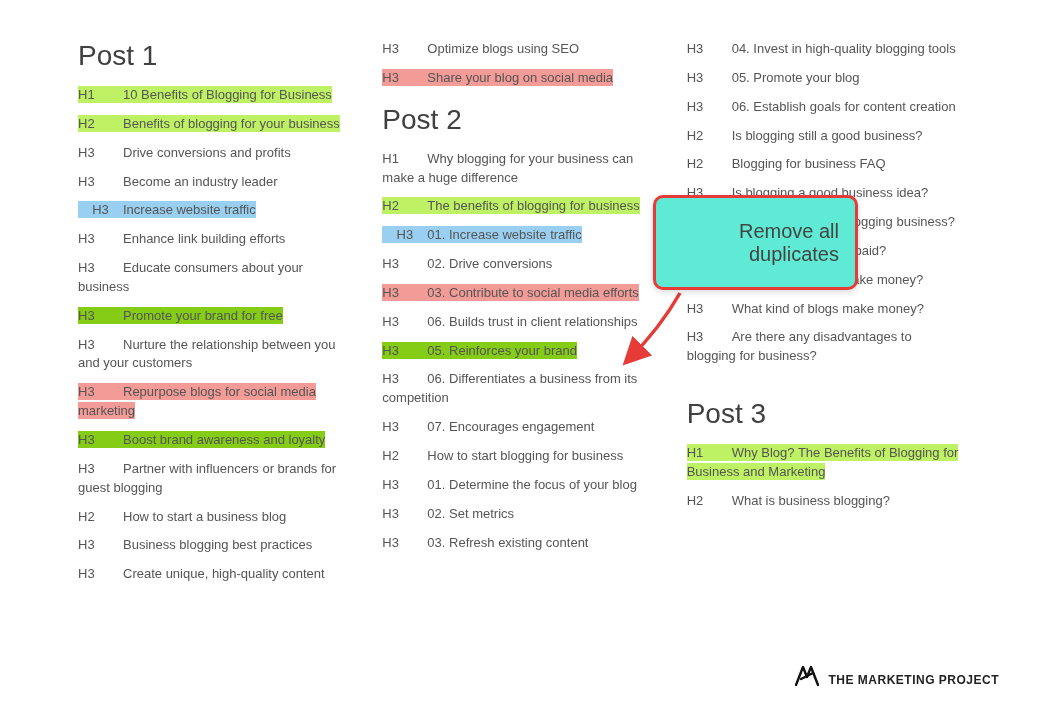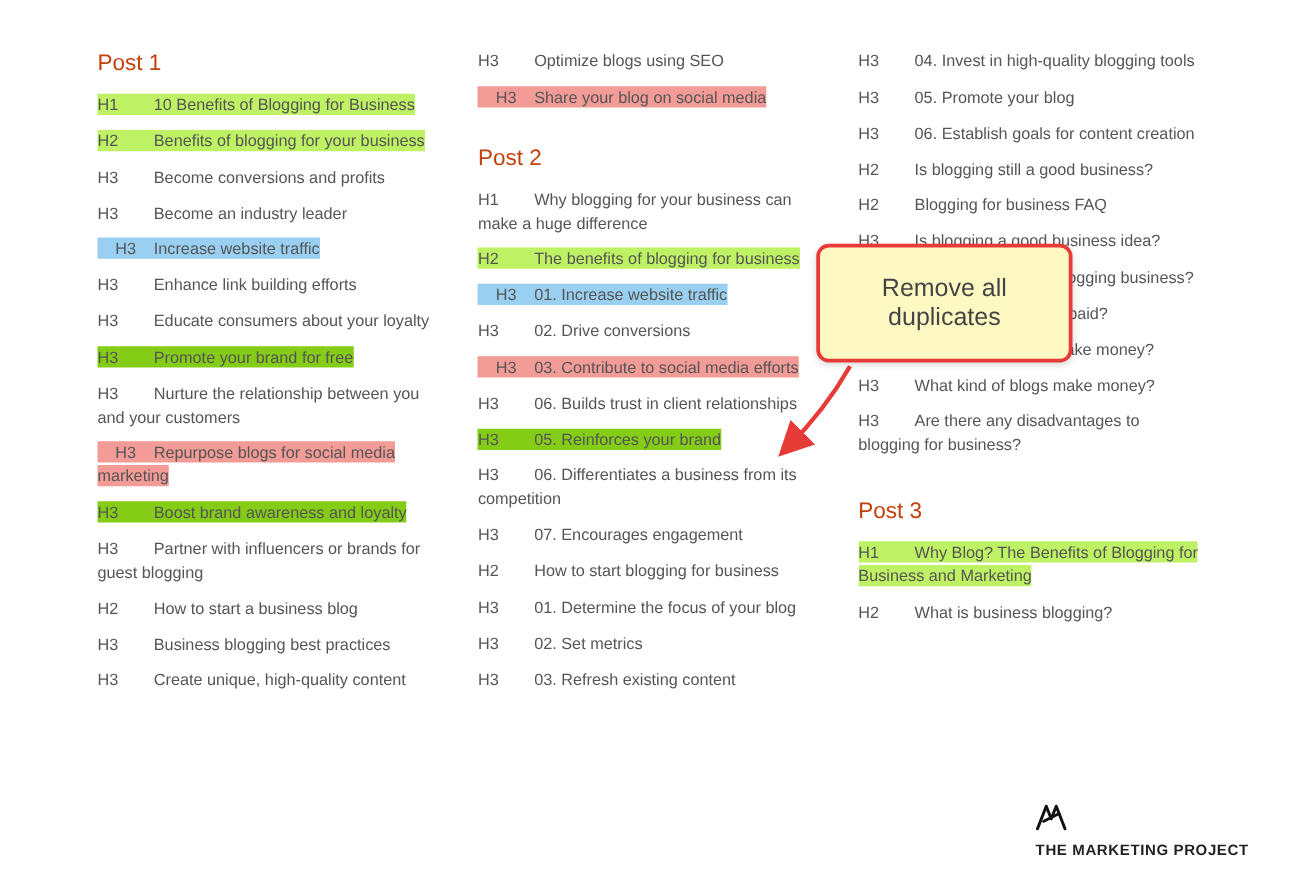--- a/index.html
+++ b/index.html
@@ -20,115 +20,114 @@
     right: 78px;
     bottom: 40px;
     display: flex;
     gap: 30px;
   }
   .col {
     flex: 1;
     min-width: 0;
   }
   .post-title {
-    font-size: 18px;
-    color: #c2410c;
+    font-size: 28px;
+    color: #404040;
     margin: 0 0 14px 0;
     font-weight: 400;
   }
   .entry {
     font-size: 13px;
     line-height: 1.45;
     margin-bottom: 10px;
     color: #555;
   }
   .entry .tag {
     display: inline-block;
     width: 45px;
   }
   .hl {
     display: inline;
     padding: 1px 0;
   }
   .hl-yellow { background: #bef264; }
   .hl-blue   { background: #99d0f1; text-align: center; }
   .hl-green  { background: #84cc16; }
-  .hl-red    { background: #f29b97; text-align: center; }
+  .hl-red    { background: #f29b97; }
 
   .callout {
     position: absolute;
     top: 195px;
     left: 653px;
     width: 205px;
     height: 95px;
-    background: #fef9c3;
+    background: #5eead4;
     border: 3px solid #e73b37;
     border-radius: 10px;
     box-shadow: 0 2px 6px rgba(0,0,0,0.15);
     display: flex;
     align-items: center;
     justify-content: center;
     font-size: 20px;
     color: #444;
-    text-align: center;
+    text-align: right;
     padding: 10px 16px;
     z-index: 5;
   }
   .arrow {
     position: absolute;
     top: 288px;
     left: 620px;
     width: 70px;
     height: 80px;
     z-index: 4;
   }
   .footer {
     position: absolute;
     bottom: 18px;
     right: 40px;
     display: flex;
-    align-items: flex-start;
+    align-items: flex-end;
     gap: 8px;
     font-size: 12px;
     font-weight: 700;
     letter-spacing: 0.5px;
     color: #222;
-    flex-direction: column;
   }
   .footer .mark {
     width: 26px;
     height: 22px;
   }
 </style>
 </head>
 <body>
 
 <div class="canvas">
     <div class="col">
       <div class="post-title">Post 1</div>
       <div class="entry"><span class="hl hl-yellow"><span class="tag">H1</span><span>10 Benefits of Blogging for Business</span></span></div>
       <div class="entry"><span class="hl hl-yellow"><span class="tag">H2</span><span>Benefits of blogging for your business</span></span></div>
-      <div class="entry"><span><span class="tag">H3</span><span>Become conversions and profits</span></span></div>
+      <div class="entry"><span><span class="tag">H3</span><span>Drive conversions and profits</span></span></div>
       <div class="entry"><span><span class="tag">H3</span><span>Become an industry leader</span></span></div>
       <div class="entry"><span class="hl hl-blue"><span class="tag">H3</span><span>Increase website traffic</span></span></div>
       <div class="entry"><span><span class="tag">H3</span><span>Enhance link building efforts</span></span></div>
-      <div class="entry"><span><span class="tag">H3</span><span>Educate consumers about your loyalty</span></span></div>
+      <div class="entry"><span><span class="tag">H3</span><span>Educate consumers about your business</span></span></div>
       <div class="entry"><span class="hl hl-green"><span class="tag">H3</span><span>Promote your brand for free</span></span></div>
       <div class="entry"><span><span class="tag">H3</span><span>Nurture the relationship between you and your customers</span></span></div>
       <div class="entry"><span class="hl hl-red"><span class="tag">H3</span><span>Repurpose blogs for social media marketing</span></span></div>
       <div class="entry"><span class="hl hl-green"><span class="tag">H3</span><span>Boost brand awareness and loyalty</span></span></div>
       <div class="entry"><span><span class="tag">H3</span><span>Partner with influencers or brands for guest blogging</span></span></div>
       <div class="entry"><span><span class="tag">H2</span><span>How to start a business blog</span></span></div>
       <div class="entry"><span><span class="tag">H3</span><span>Business blogging best practices</span></span></div>
       <div class="entry"><span><span class="tag">H3</span><span>Create unique, high-quality content</span></span></div>
     </div>
     <div class="col">
       <div class="entry"><span><span class="tag">H3</span><span>Optimize blogs using SEO</span></span></div>
       <div class="entry"><span class="hl hl-red"><span class="tag">H3</span><span>Share your blog on social media</span></span></div>
-      <div class="post-title" style="margin-top: 28px;">Post 2</div>
+      <div class="post-title" style="margin-top: 16px;">Post 2</div>
       <div class="entry"><span><span class="tag">H1</span><span>Why blogging for your business can make a huge difference</span></span></div>
       <div class="entry"><span class="hl hl-yellow"><span class="tag">H2</span><span>The benefits of blogging for business</span></span></div>
       <div class="entry"><span class="hl hl-blue"><span class="tag">H3</span><span>01. Increase website traffic</span></span></div>
       <div class="entry"><span><span class="tag">H3</span><span>02. Drive conversions</span></span></div>
       <div class="entry"><span class="hl hl-red"><span class="tag">H3</span><span>03. Contribute to social media efforts</span></span></div>
       <div class="entry"><span><span class="tag">H3</span><span>06. Builds trust in client relationships</span></span></div>
       <div class="entry"><span class="hl hl-green"><span class="tag">H3</span><span>05. Reinforces your brand</span></span></div>
       <div class="entry"><span><span class="tag">H3</span><span>06. Differentiates a business from its competition</span></span></div>
       <div class="entry"><span><span class="tag">H3</span><span>07. Encourages engagement</span></span></div>
       <div class="entry"><span><span class="tag">H2</span><span>How to start blogging for business</span></span></div>

